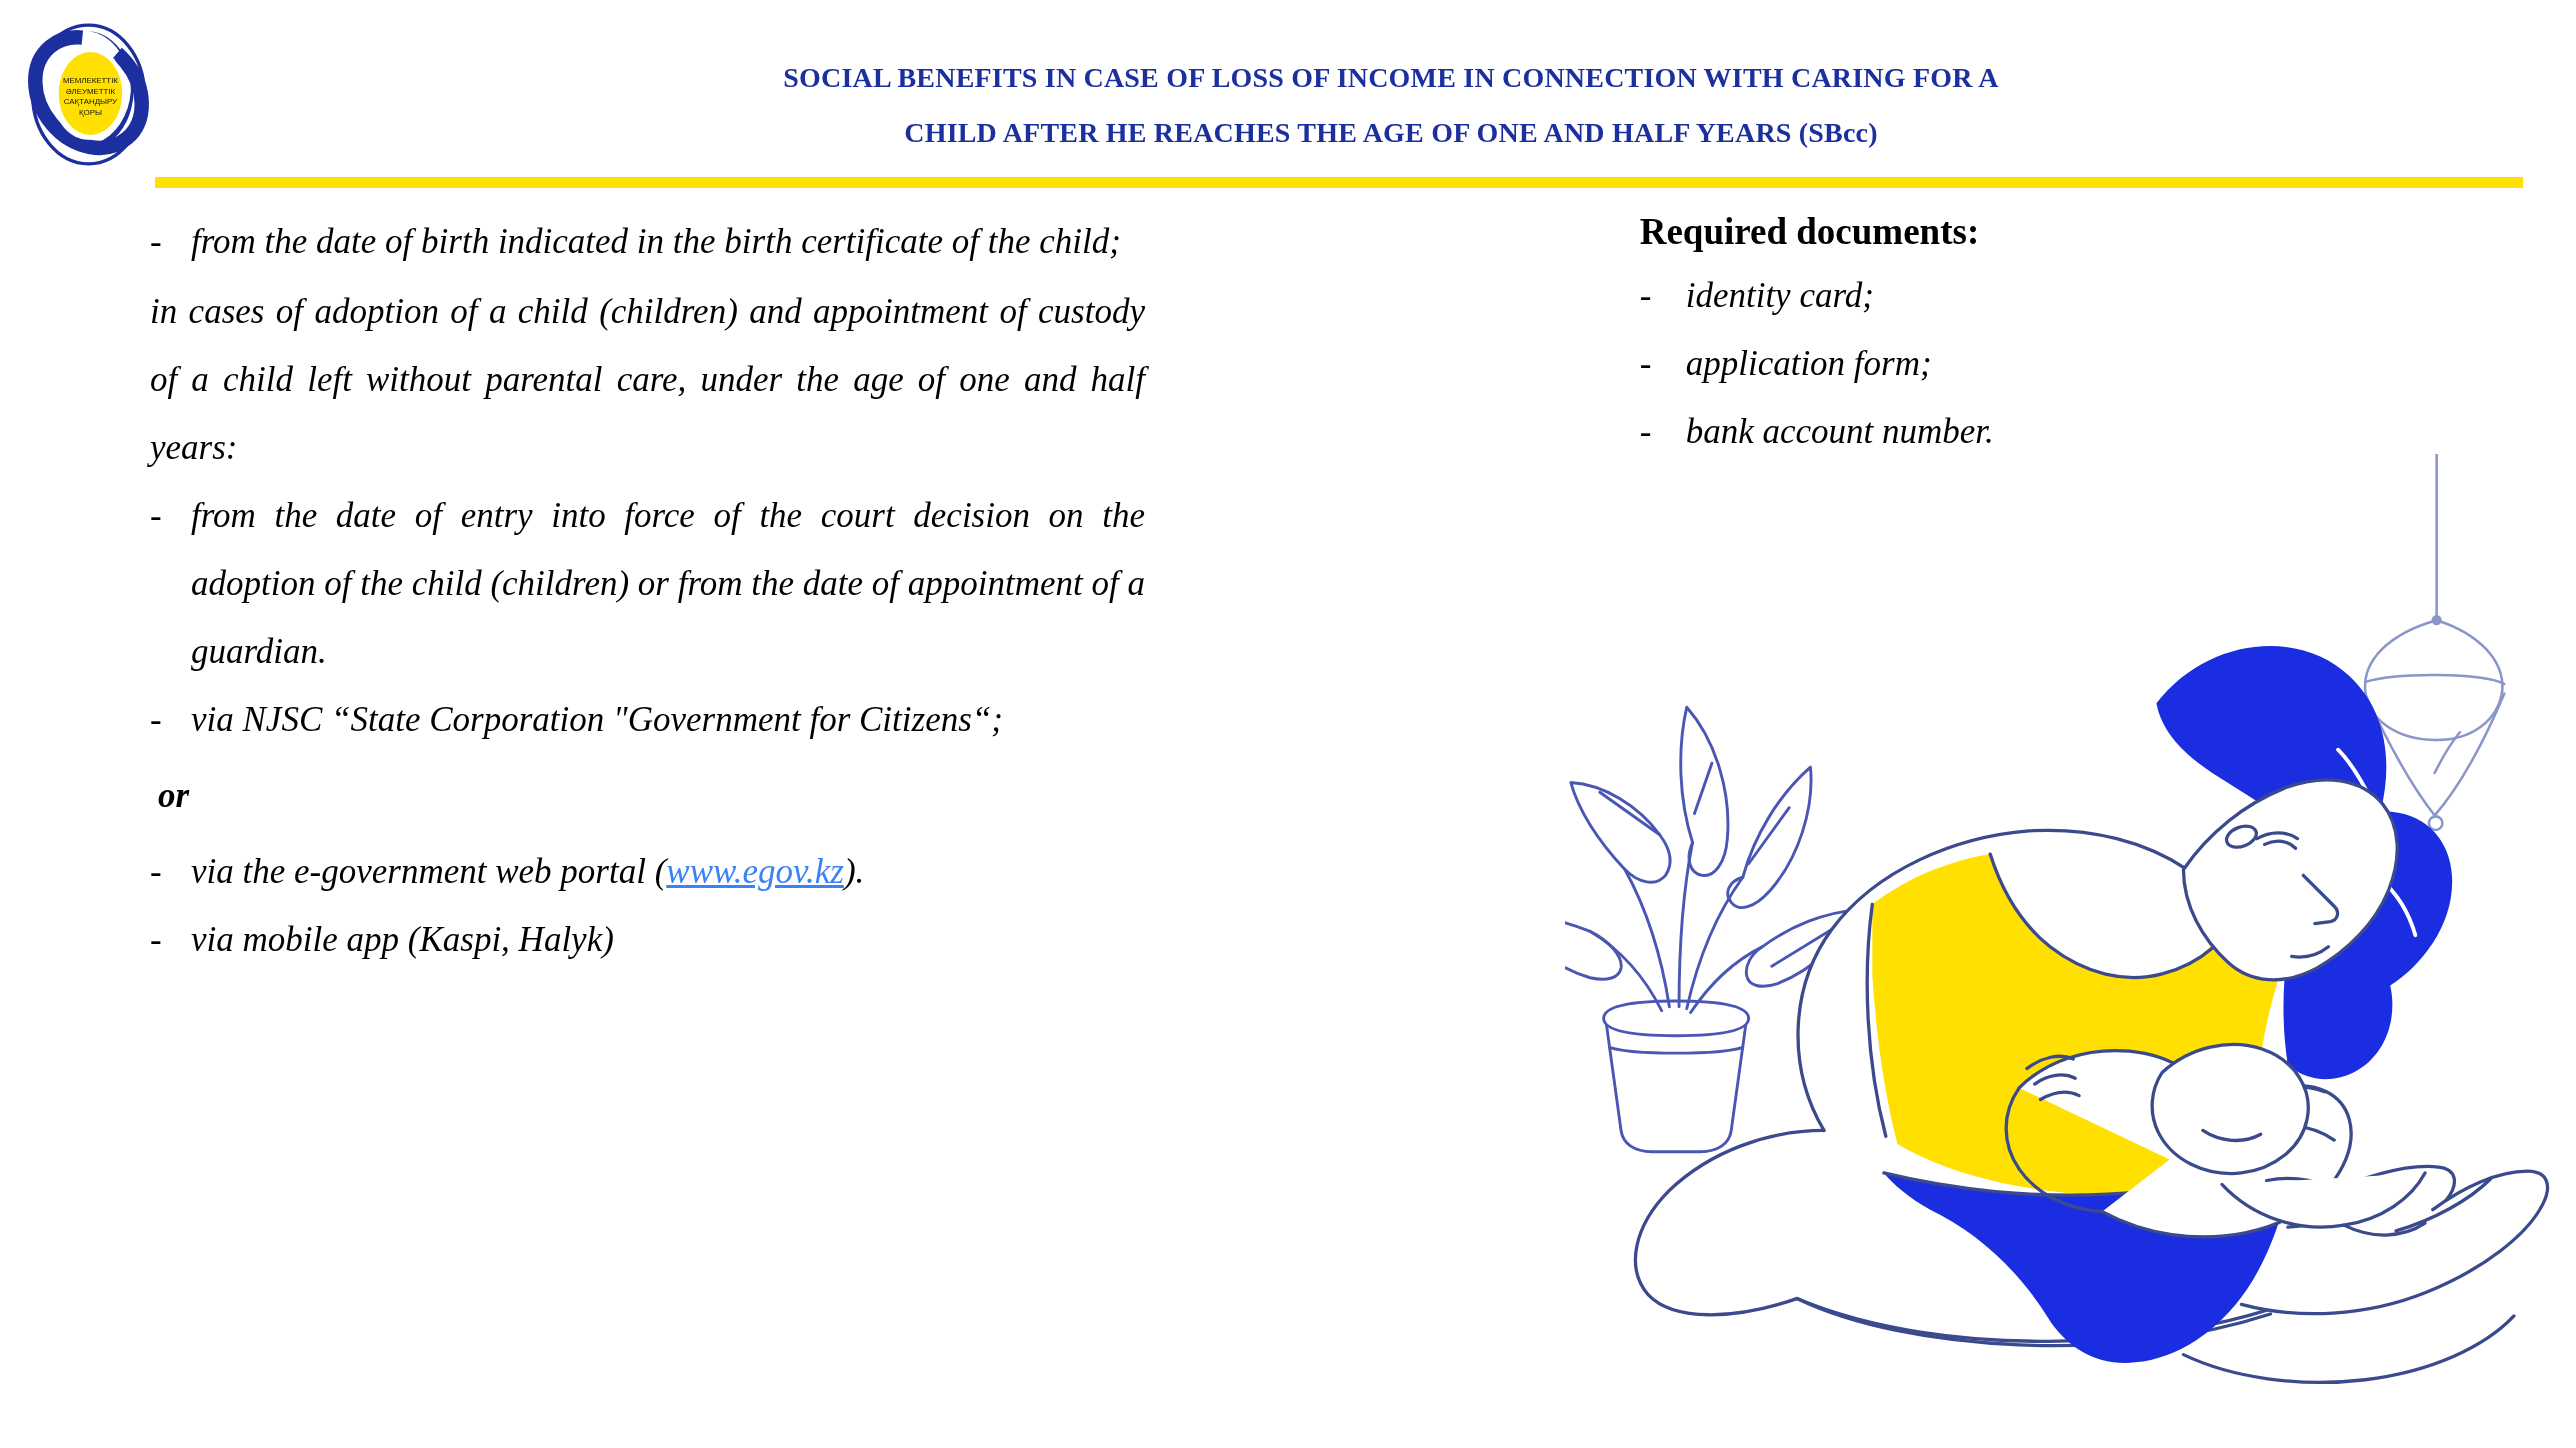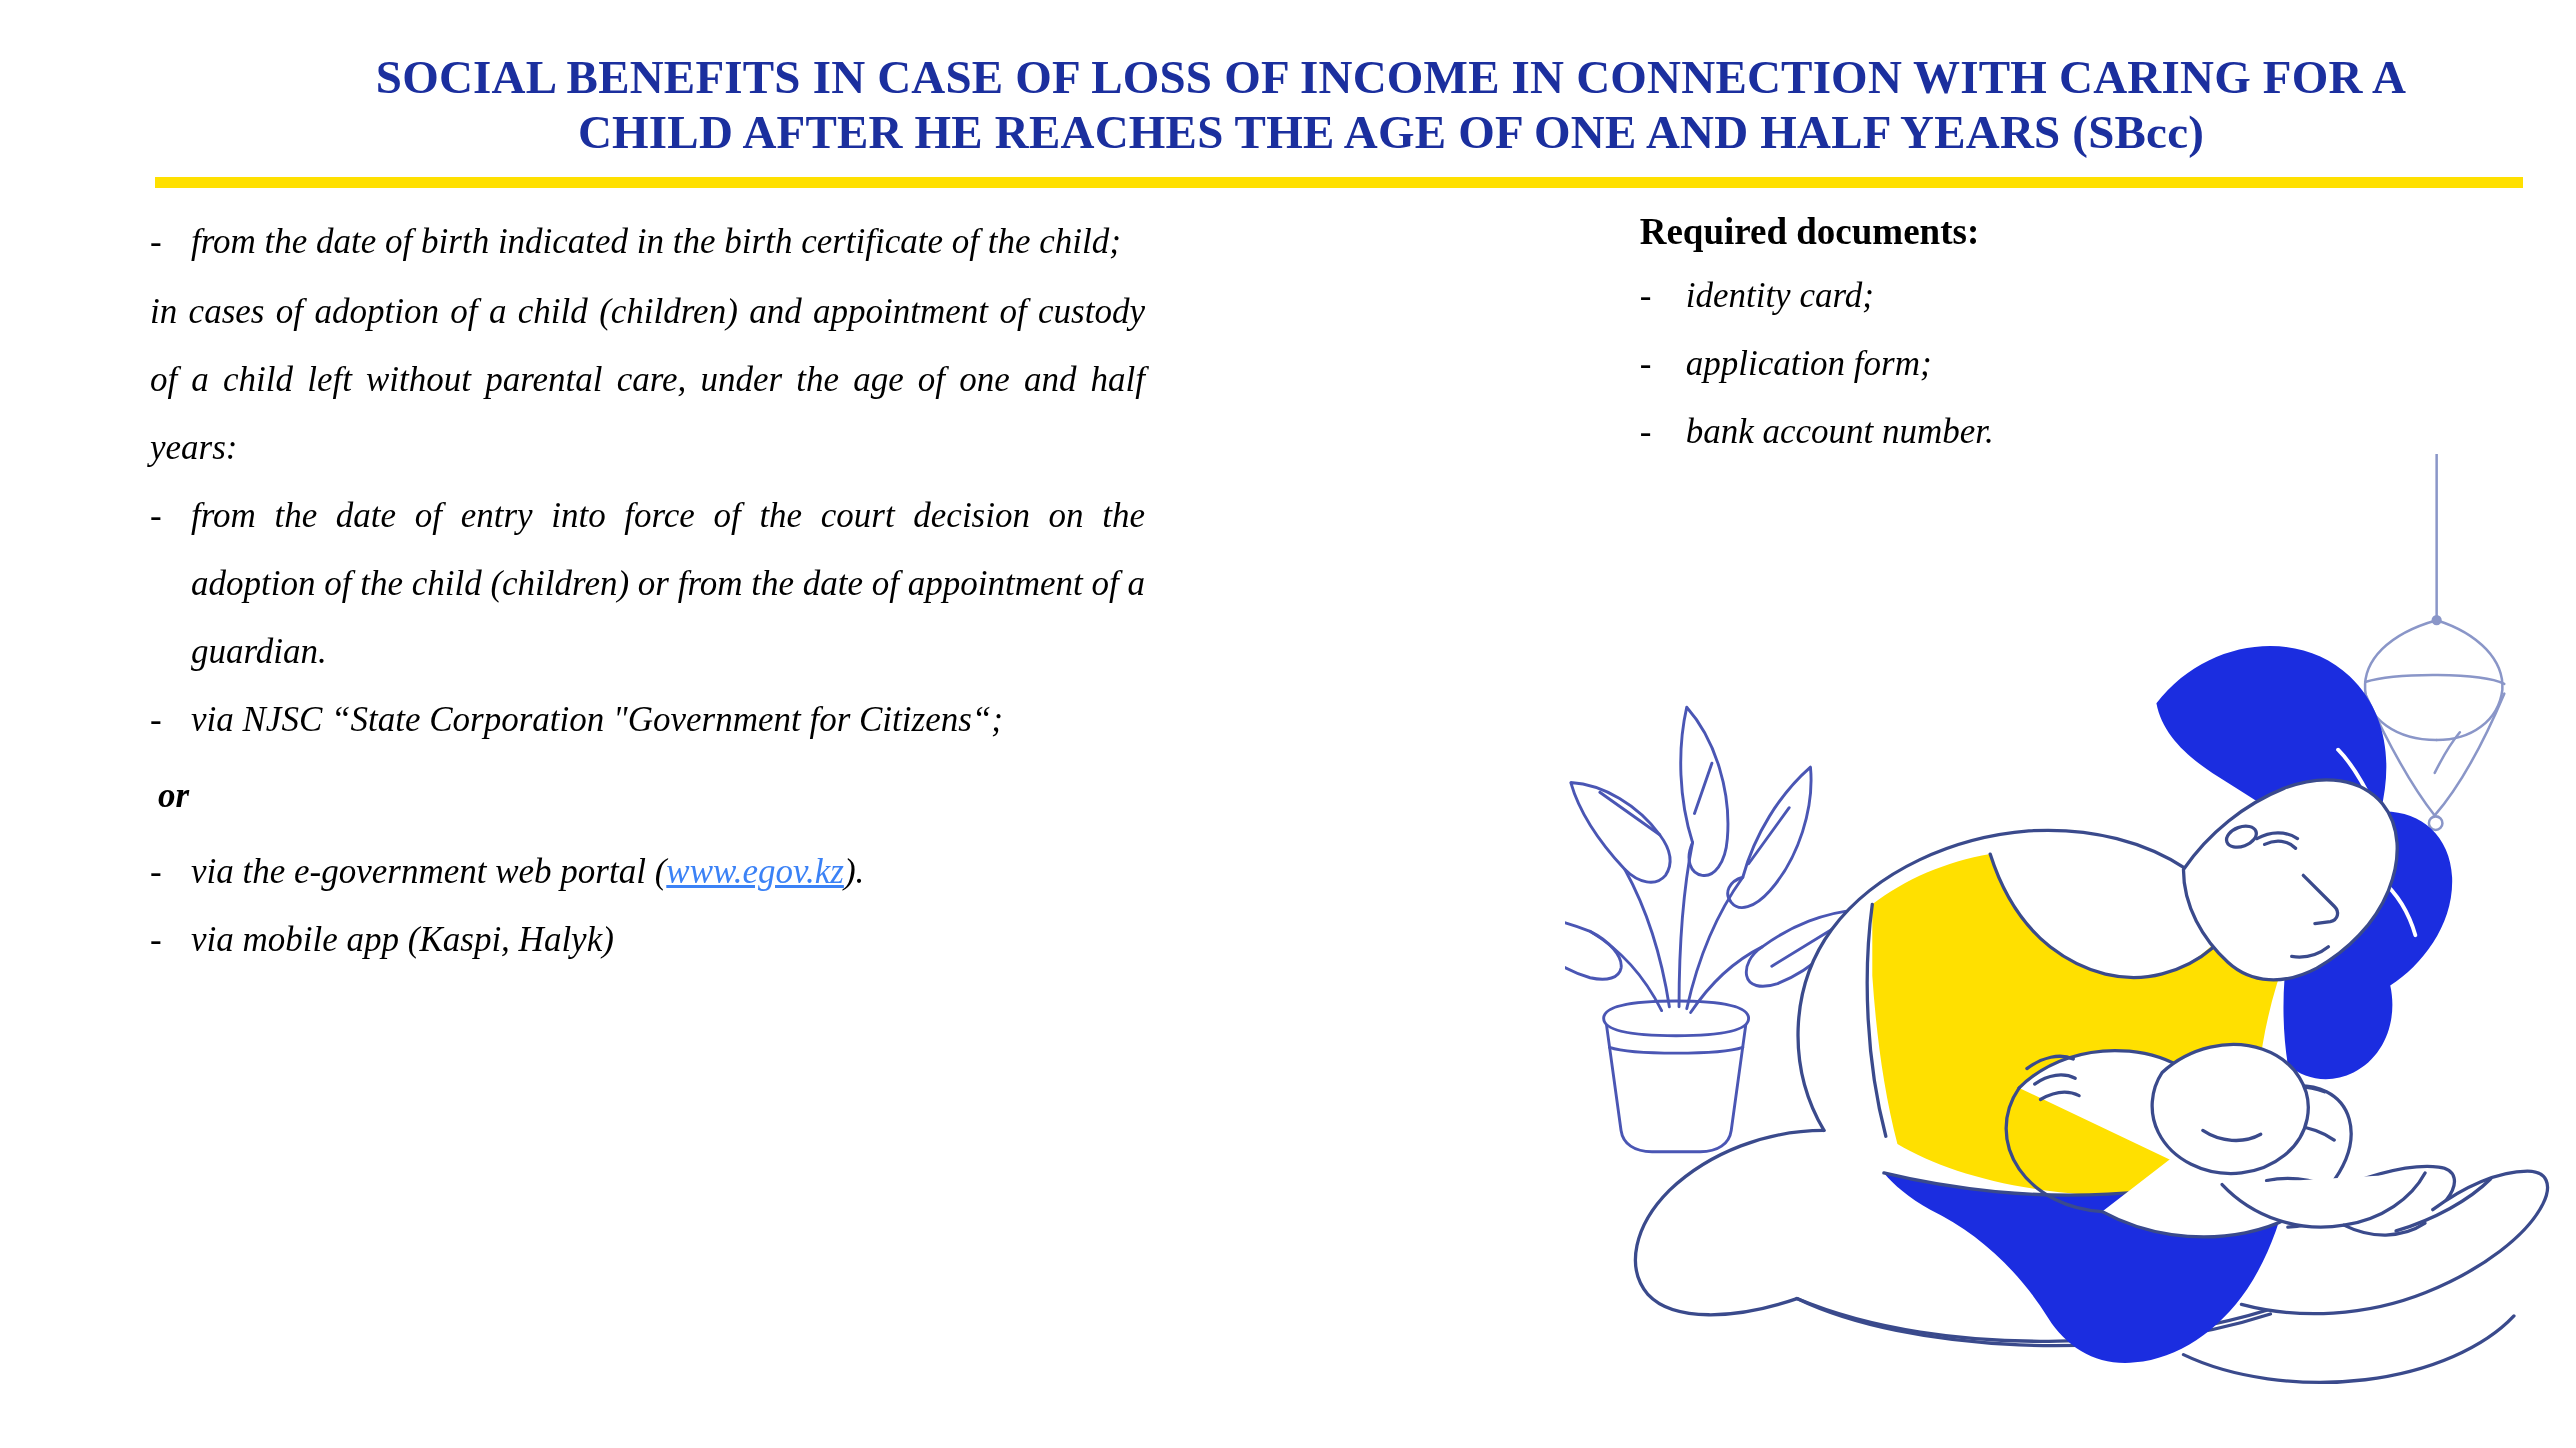--- a/index.html
+++ b/index.html
@@ -33,21 +33,21 @@
   #title-block {
     position: absolute;
     left: 290px; top: 50px;
     width: 2202px;
     text-align: center;
   }
   .title-line {
     color: #1b2f9e;
     font-family: "Liberation Serif", "DejaVu Serif", serif;
     font-weight: bold;
-    font-size: 47px;
+    font-size: 28px;
     line-height: 55px;
     letter-spacing: 0.2px;
     white-space: nowrap;
   }
 
   #yellow-rule {
     position: absolute;
     left: 155px; top: 177px;
     width: 2368px;
     height: 10.6px;
@@ -131,20 +131,37 @@
     left: 1565px; top: 454px;
     width: 1005px; height: 976px;
   }
   #illustration svg { display: block; }
 </style>
 </head>
 <body>
 
 <div id="header">
 
+  <div id="logo">
+    <svg width="131" height="147" viewBox="0 0 136 152" xmlns="http://www.w3.org/2000/svg">
+
+      <ellipse cx="68" cy="76" rx="58" ry="72" fill="none" stroke="#1b2f9e" stroke-width="3.5"></ellipse>
+
+      <path d="M68 10 A50 62 0 1 1 22 104 A50 62 0 0 0 112 72 A50 62 0 0 0 68 10 Z" fill="#1b2f9e"></path>
+      <ellipse cx="68" cy="74" rx="50" ry="62" fill="none" stroke="#1b2f9e" stroke-width="15" stroke-dasharray="300 40" transform="rotate(-40 68 74)"></ellipse>
+
+      <ellipse cx="68" cy="74" rx="38" ry="49" fill="#ffffff"></ellipse>
+
+      <ellipse cx="70" cy="75" rx="33" ry="43" fill="#ffe000"></ellipse>
+      <text x="70" y="64" font-family="'Liberation Sans', sans-serif" font-size="8.2" fill="#111111" text-anchor="middle">МЕМЛЕКЕТТІК</text>
+      <text x="70" y="75" font-family="'Liberation Sans', sans-serif" font-size="8.2" fill="#111111" text-anchor="middle">ӘЛЕУМЕТТІК</text>
+      <text x="70" y="86" font-family="'Liberation Sans', sans-serif" font-size="8.2" fill="#111111" text-anchor="middle">САҚТАНДЫРУ</text>
+      <text x="70" y="97" font-family="'Liberation Sans', sans-serif" font-size="8.2" fill="#111111" text-anchor="middle">ҚОРЫ</text>
+    </svg>
+  </div>
 
   <div id="title-block">
     <div class="title-line">SOCIAL BENEFITS IN CASE OF LOSS OF INCOME IN CONNECTION WITH CARING FOR A</div>
     <div class="title-line">CHILD AFTER HE REACHES THE AGE OF ONE AND HALF YEARS  (SBcc)</div>
   </div>
 
   <div id="yellow-rule"></div>
 </div>
 
 <div id="left-col">

